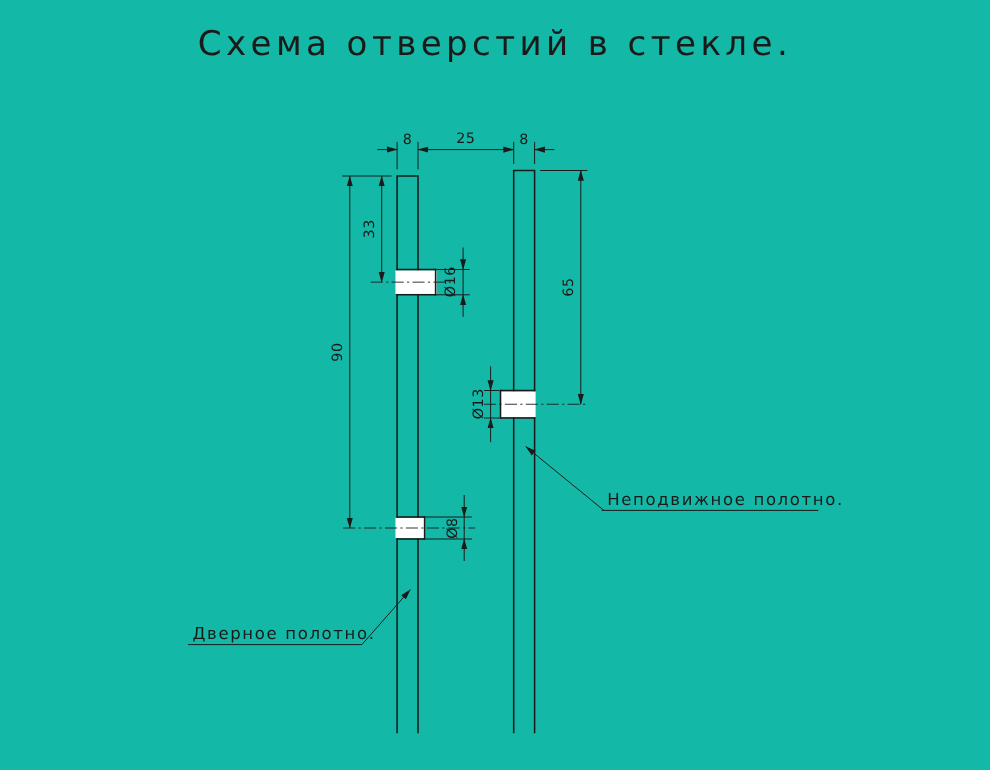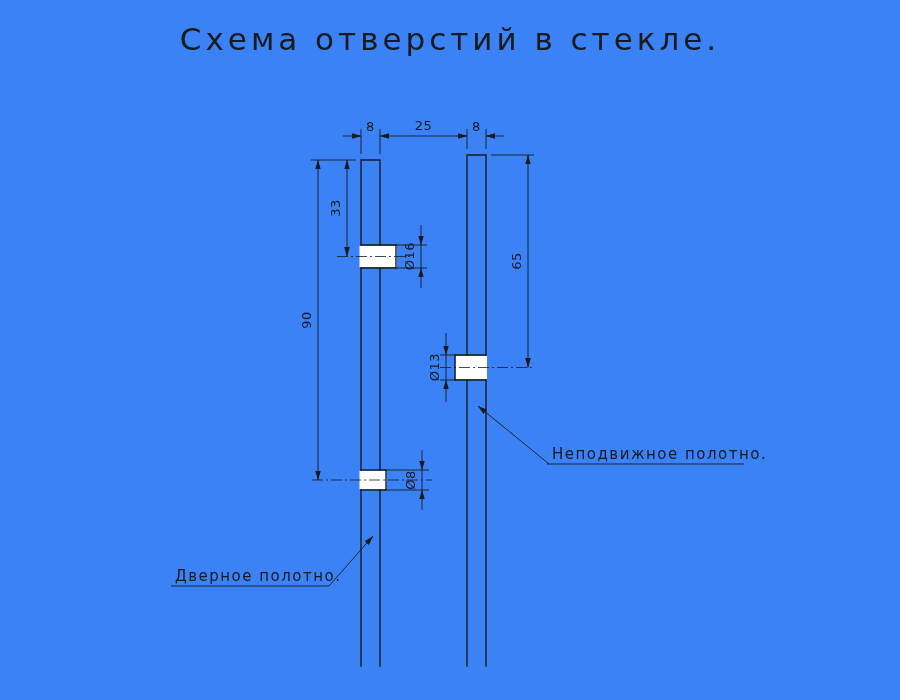--- a/index.html
+++ b/index.html
@@ -1,16 +1,16 @@
 <!DOCTYPE html>
 <html><head>
 <meta charset="utf-8">
 <style>
   html,body{margin:0;padding:0;background:#ffffff;}
-  .canvas{width:900px;height:700px;position:relative;background:#3b82f6;overflow:hidden;}
+  .canvas{width:900px;height:700px;position:relative;background:#14b8a6;overflow:hidden;}
   svg{display:block;}
   svg text{font-family:"DejaVu Sans", sans-serif;fill:#1a1a1a;}
   .title-text{font-size:31px;letter-spacing:4px;font-weight:400;}
   .dim-text{font-size:13px;letter-spacing:0.5px;}
   .leader-text{font-size:15px;letter-spacing:1.5px;}
   .outline{stroke:#1a1a1a;stroke-width:1.4;fill:none;stroke-linecap:square;}
   .thin{stroke:#1a1a1a;stroke-width:0.9;fill:none;}
   .center{stroke:#1a1a1a;stroke-width:0.8;fill:none;stroke-dasharray:11 3 2 3;}
   .whiteout{fill:#ffffff;stroke:none;}
 </style>

